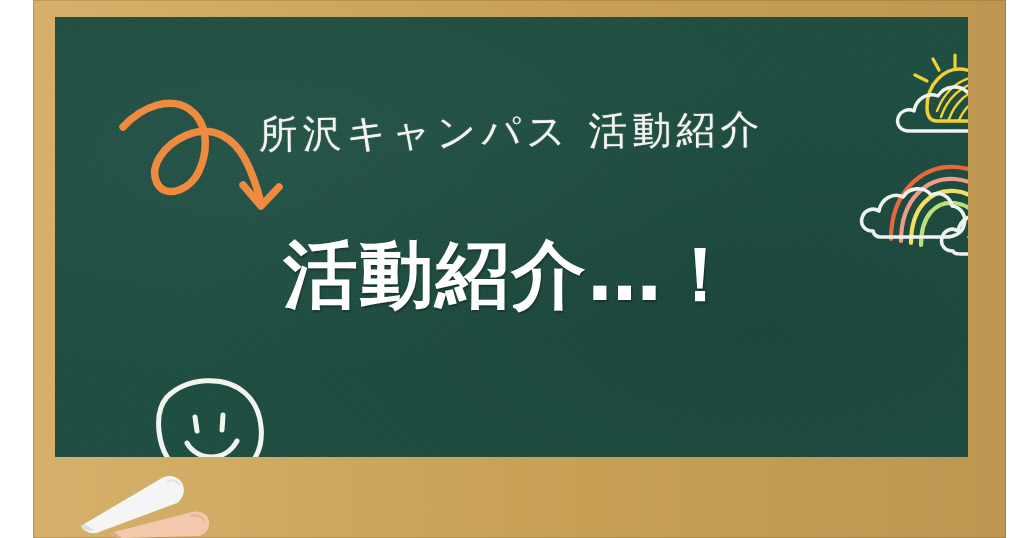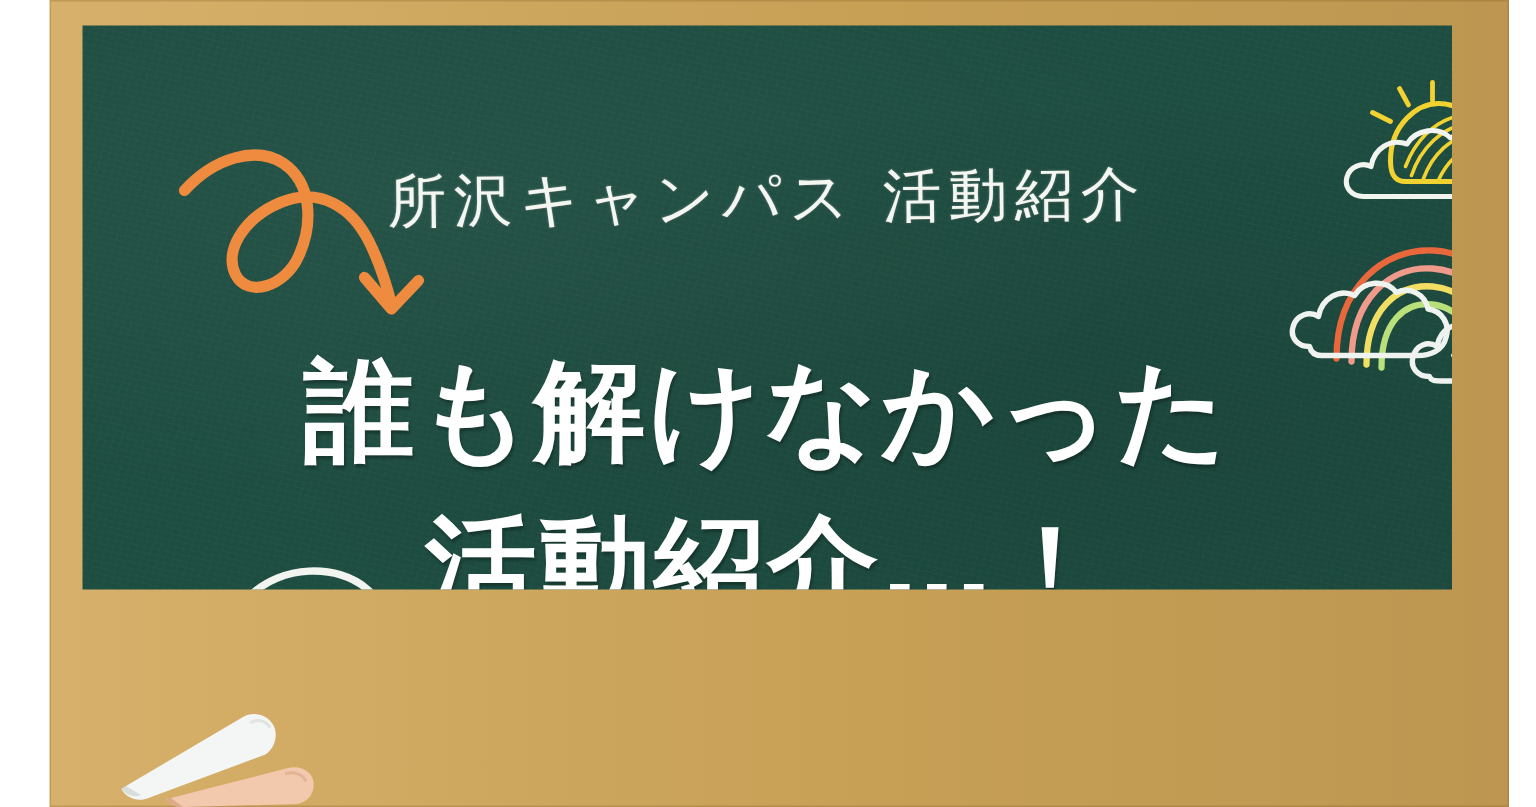--- a/index.html
+++ b/index.html
@@ -38,21 +38,21 @@
     left: 0; top: 0; right: 0; bottom: 0;
     box-shadow: inset 0 0 0 1px rgba(120,85,25,0.25);
   }
 
   
   .board {
     position: absolute;
     left: 55px;
     top: 17px;
     width: 913px;
-    height: 376px;
+    height: 440px;
     background-color: #1d4c40;
     background-image:
       radial-gradient(ellipse at 22% 30%, rgba(255,255,255,0.035) 0%, rgba(255,255,255,0) 55%),
       radial-gradient(ellipse at 78% 72%, rgba(0,0,0,0.10) 0%, rgba(0,0,0,0) 60%),
       repeating-linear-gradient(12deg, rgba(255,255,255,0.014) 0px, rgba(255,255,255,0.014) 1px, rgba(0,0,0,0) 1px, rgba(0,0,0,0) 4px),
       repeating-linear-gradient(-74deg, rgba(255,255,255,0.012) 0px, rgba(255,255,255,0.012) 1px, rgba(0,0,0,0) 1px, rgba(0,0,0,0) 5px);
     overflow: hidden;
   }
   .board-noise {
     position: absolute;
@@ -128,21 +128,20 @@
             <feFuncA type="linear" slope="0.09"></feFuncA>
           </feComponentTransfer>
         </filter>
       </defs>
       <rect width="913" height="504" filter="url(#grain)" opacity="0.55"></rect>
     </svg>
 
     <div class="subtitle">所沢キャンパス 活動紹介</div>
 
     <div class="headline">
-      <span class="line">誰も解けなかった</span>
       <span class="line">活動紹介…！</span>
     </div>
 
     <svg class="deco" id="arrow-doodle" width="180" height="135" viewBox="0 0 180 135">
       <g fill="none" stroke="#ef8b3f" stroke-width="7.5" stroke-linecap="round" stroke-linejoin="round">
         <path d="M10,40 C30,18 58,10 76,22 C95,35 96,62 86,84 C77,104 52,112 44,96
                  C36,80 50,58 74,48 C101,37 122,52 133,74 C141,90 145,104 148,116"></path>
       </g>
       <g fill="none" stroke="#ef8b3f" stroke-width="7.5" stroke-linecap="round" stroke-linejoin="round">
         <path d="M130,98 L148,119 L166,100"></path>

